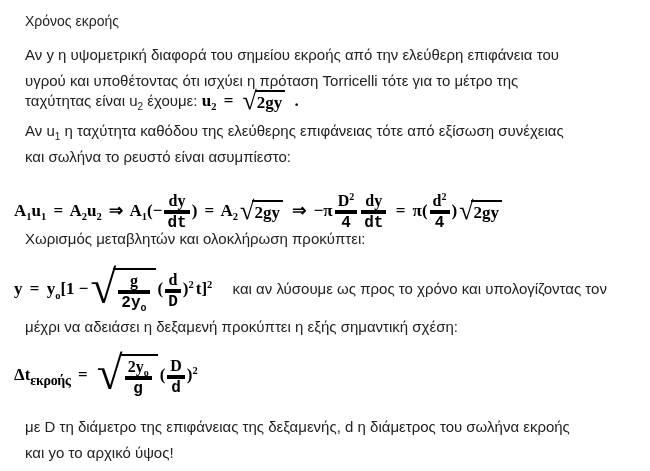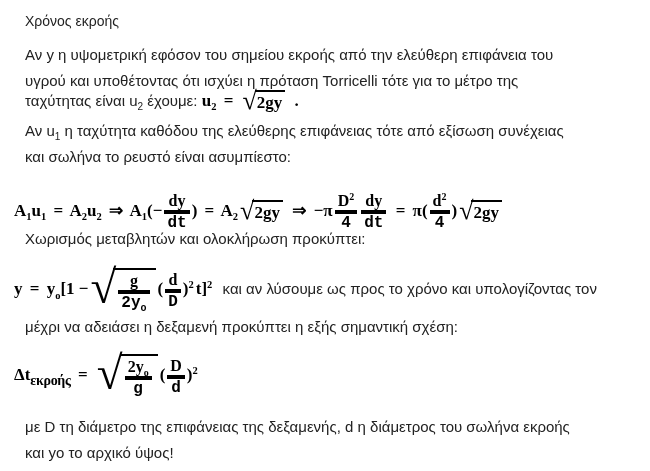--- a/index.html
+++ b/index.html
@@ -46,30 +46,30 @@
   .sqrt { display: inline-flex; vertical-align: middle; align-items: flex-start; margin: 0 2px; }
   .sqrt .rad { font-weight: bold; }
   .sqrt .vinc { border-top: 2px solid #000; display: inline-flex; align-items: center; }
 
   .sqrt-s .rad { font-size: 26px; line-height: 22px; margin-right: -2px; }
   .sqrt-s .vinc { height: 22px; padding: 0 3px 0 2px; }
 
   .sqrt-t .rad { font-size: 47px; line-height: 39px; margin-right: -3px; }
   .sqrt-t .vinc { height: 43px; padding: 0 4px 0 3px; }
 
-  .mgl { margin-left: 6px; }
+  .mgl { margin-left: 16px; }
 </style>
 </head>
 <body>
 
 <div>
 
   <div class="abs title" style="left:25px; top:13px">Χρόνος εκροής</div>
 
-  <div class="abs bt" style="left:25px; top:46px">Αν y η υψομετρική εφόσον του σημείου εκροής από την ελεύθερη επιφάνεια του</div>
+  <div class="abs bt" style="left:25px; top:46px">Αν y η υψομετρική διαφορά του σημείου εκροής από την ελεύθερη επιφάνεια του</div>
   <div class="abs bt" style="left:25px; top:72px">υγρού και υποθέτοντας ότι ισχύει η πρόταση Torricelli τότε για το μέτρο της</div>
 
   <div class="abs bt" style="left:25px; top:90px">
     <span>ταχύτητας είναι u</span><sub>2</sub><span> έχουμε: </span>
     <span class="math">
       <span>u</span><sub>2</sub>
       <span class="sp">=</span>
       <span class="sqrt sqrt-s">
           <span class="rad">√</span>
           <span class="vinc">2gy</span>

